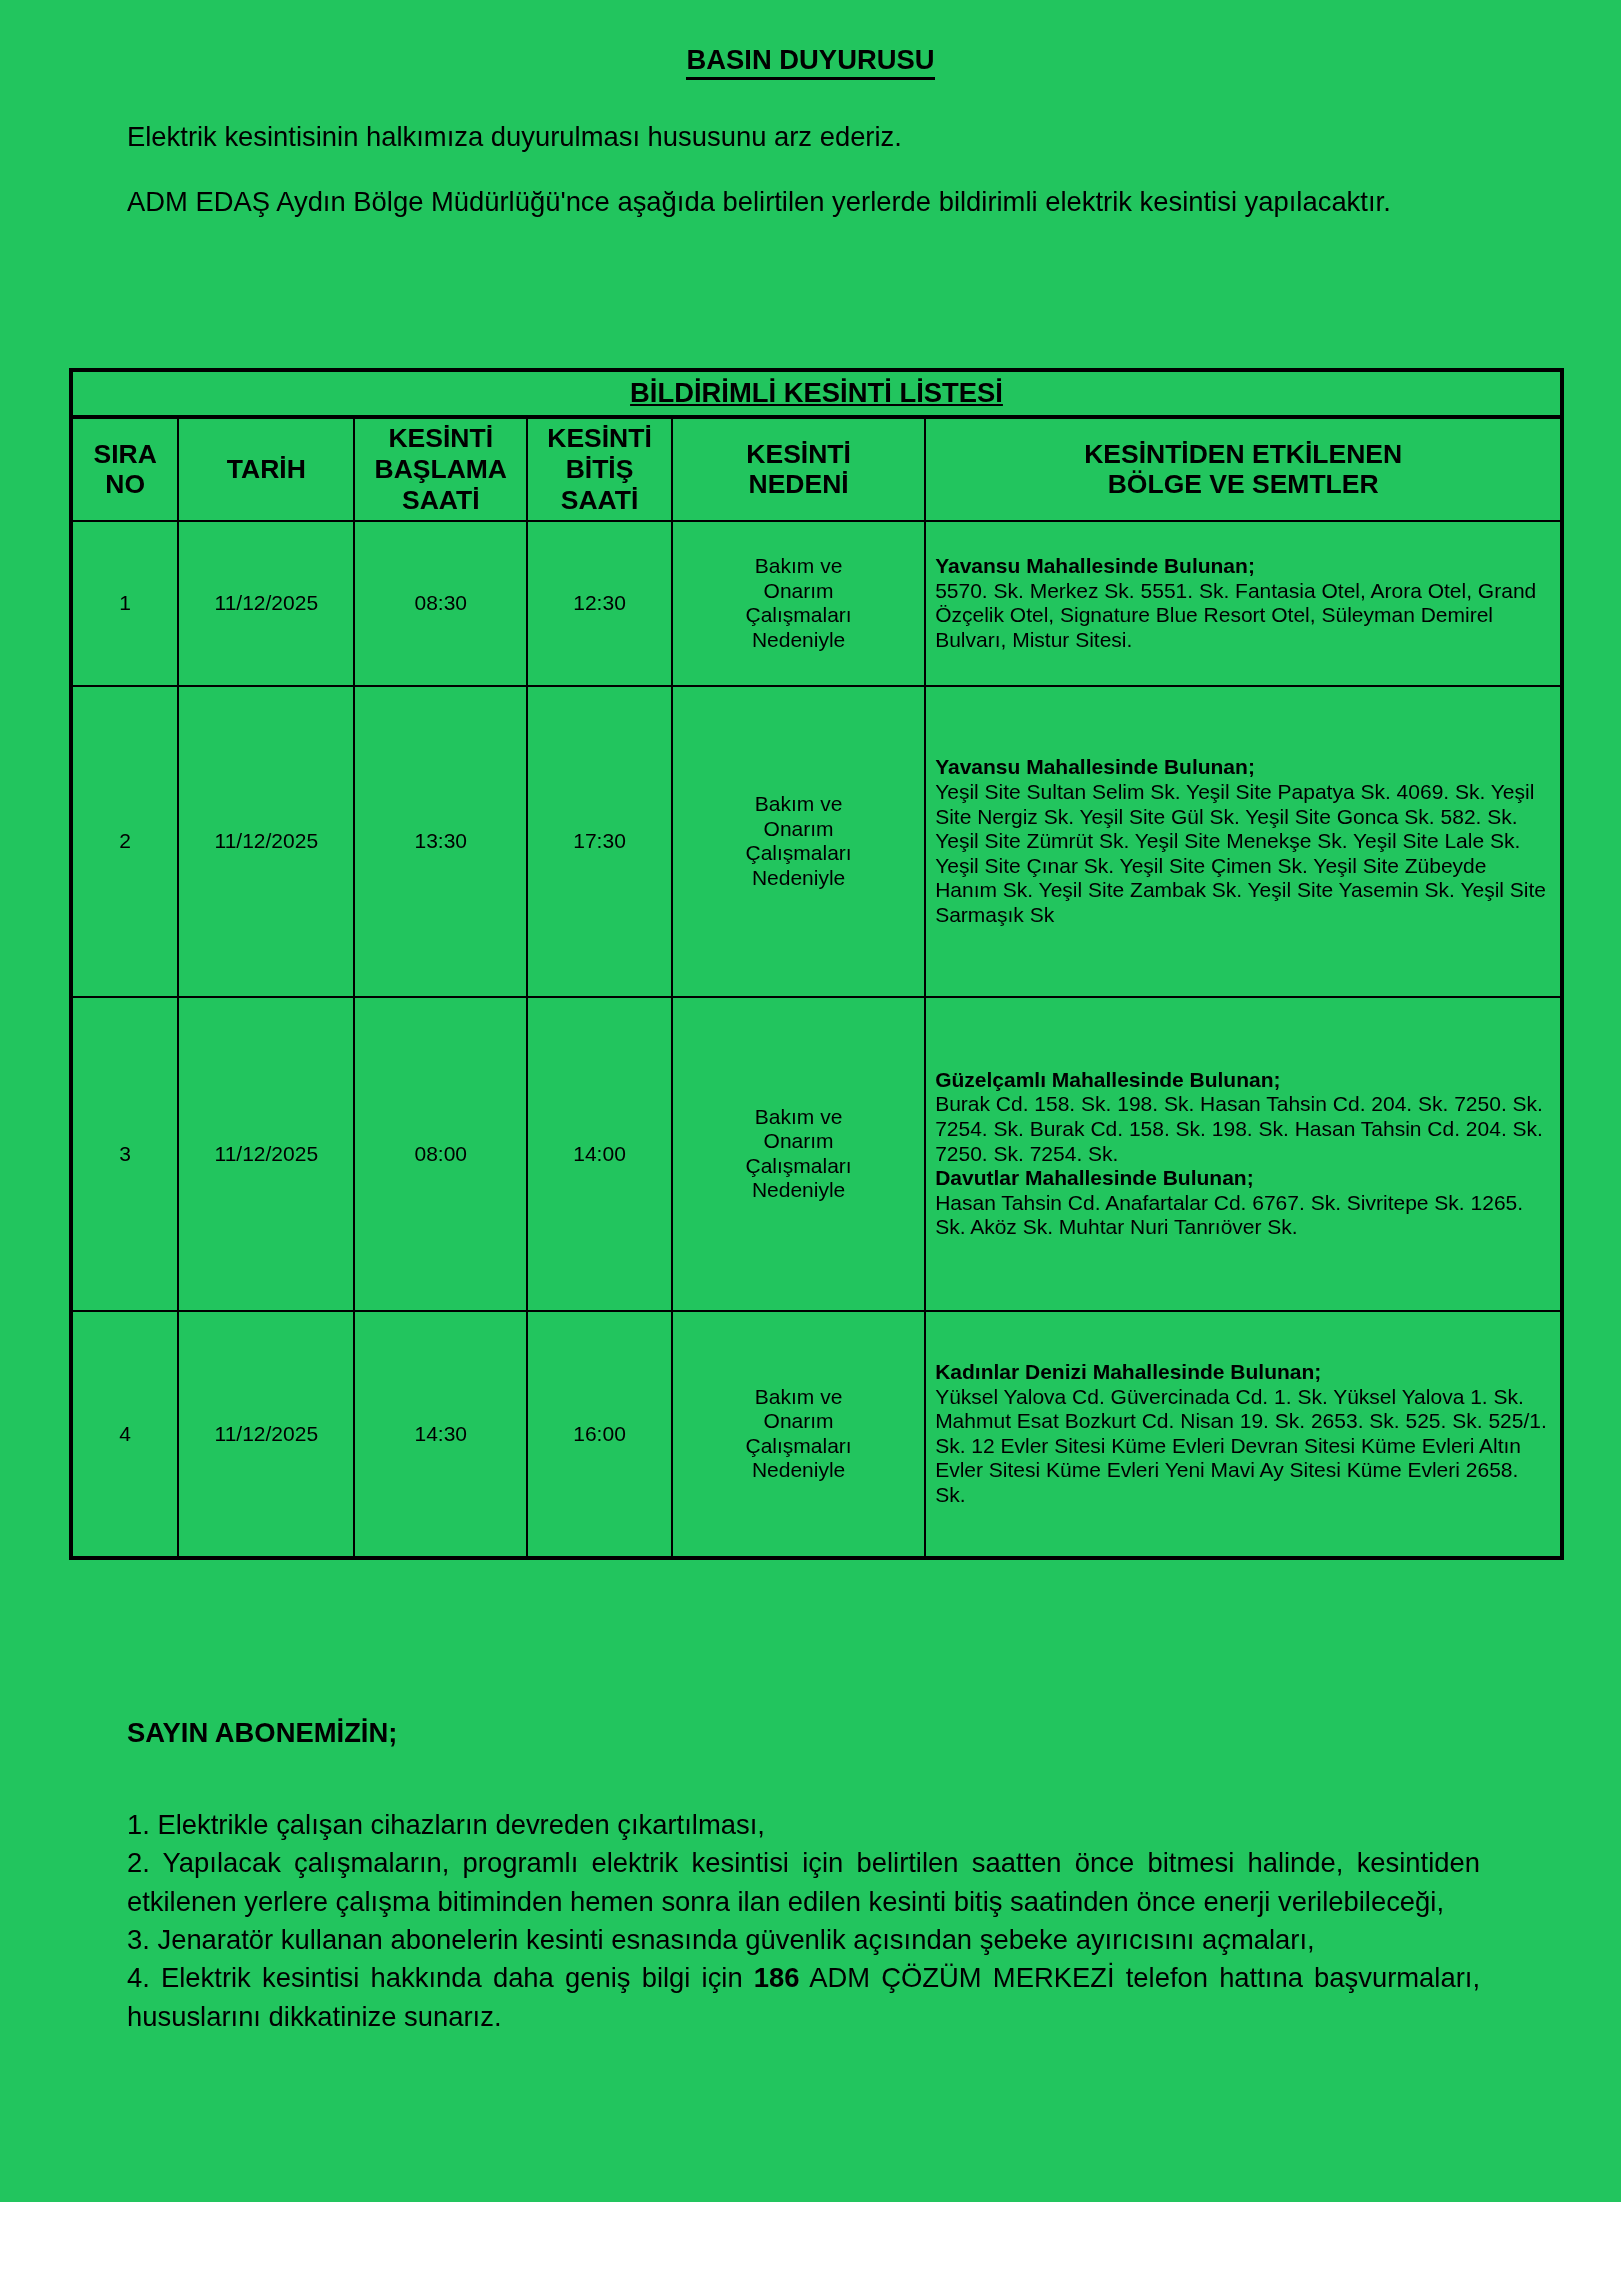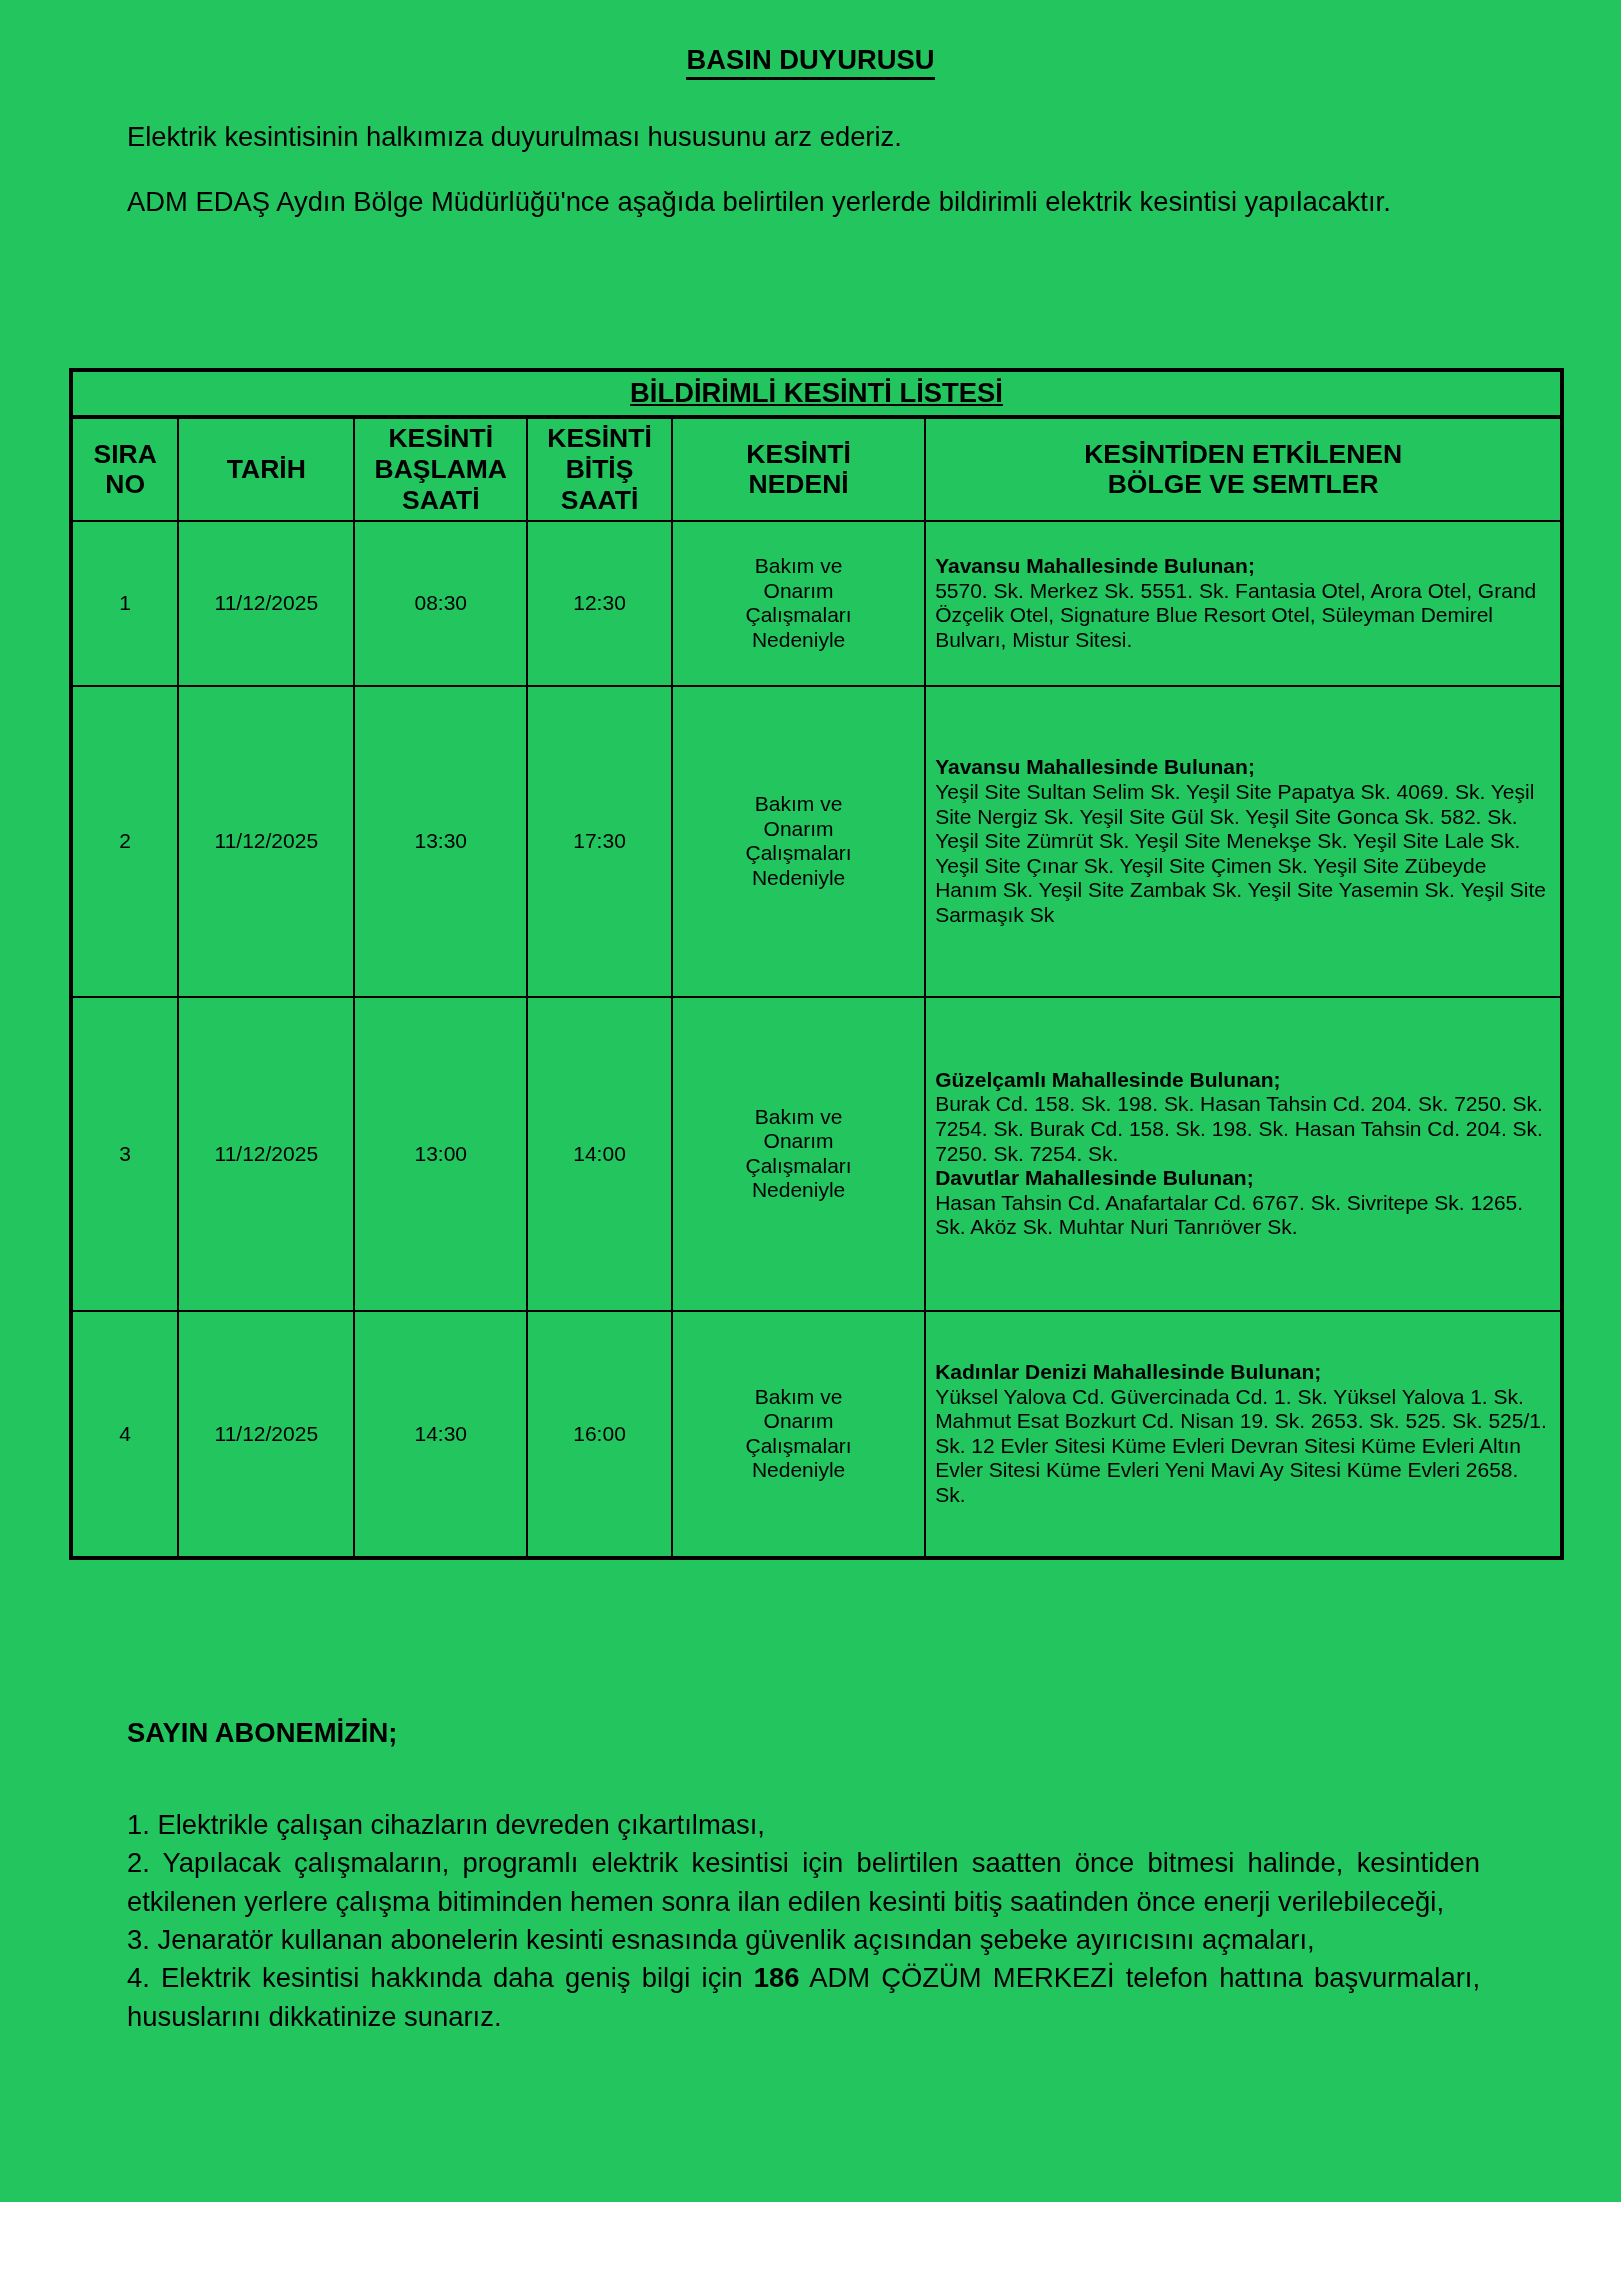--- a/index.html
+++ b/index.html
@@ -160,21 +160,21 @@
           <td class="cell-start">13:30</td>
           <td class="cell-end">17:30</td>
           <td class="cell-reason">
             <div class="reason">Bakım ve Onarım Çalışmaları Nedeniyle</div>
           </td>
           <td class="cell-region"><span class="area-heading">Yavansu Mahallesinde Bulunan;</span><span class="area-details">Yeşil Site Sultan Selim Sk. Yeşil Site Papatya Sk. 4069. Sk. Yeşil Site Nergiz Sk. Yeşil Site Gül Sk. Yeşil Site Gonca Sk. 582. Sk. Yeşil Site Zümrüt Sk. Yeşil Site Menekşe Sk. Yeşil Site Lale Sk. Yeşil Site Çınar Sk. Yeşil Site Çimen Sk. Yeşil Site Zübeyde Hanım Sk. Yeşil Site Zambak Sk. Yeşil Site Yasemin Sk. Yeşil Site Sarmaşık Sk</span></td>
         </tr>
         <tr>
           <td class="cell-no">3</td>
           <td class="cell-date">11/12/2025</td>
-          <td class="cell-start">13:00</td>
+          <td class="cell-start">08:00</td>
           <td class="cell-end">14:00</td>
           <td class="cell-reason">
             <div class="reason">Bakım ve Onarım Çalışmaları Nedeniyle</div>
           </td>
           <td class="cell-region"><span class="area-heading">Güzelçamlı Mahallesinde Bulunan;</span><span class="area-details">Burak Cd. 158. Sk. 198. Sk. Hasan Tahsin Cd. 204. Sk. 7250. Sk. 7254. Sk. Burak Cd. 158. Sk. 198. Sk. Hasan Tahsin Cd. 204. Sk. 7250. Sk. 7254. Sk.</span><span class="area-heading">Davutlar Mahallesinde Bulunan;</span><span class="area-details">Hasan Tahsin Cd. Anafartalar Cd. 6767. Sk. Sivritepe Sk. 1265. Sk. Aköz Sk. Muhtar Nuri Tanrıöver Sk.</span></td>
         </tr>
         <tr>
           <td class="cell-no">4</td>
           <td class="cell-date">11/12/2025</td>
           <td class="cell-start">14:30</td>

